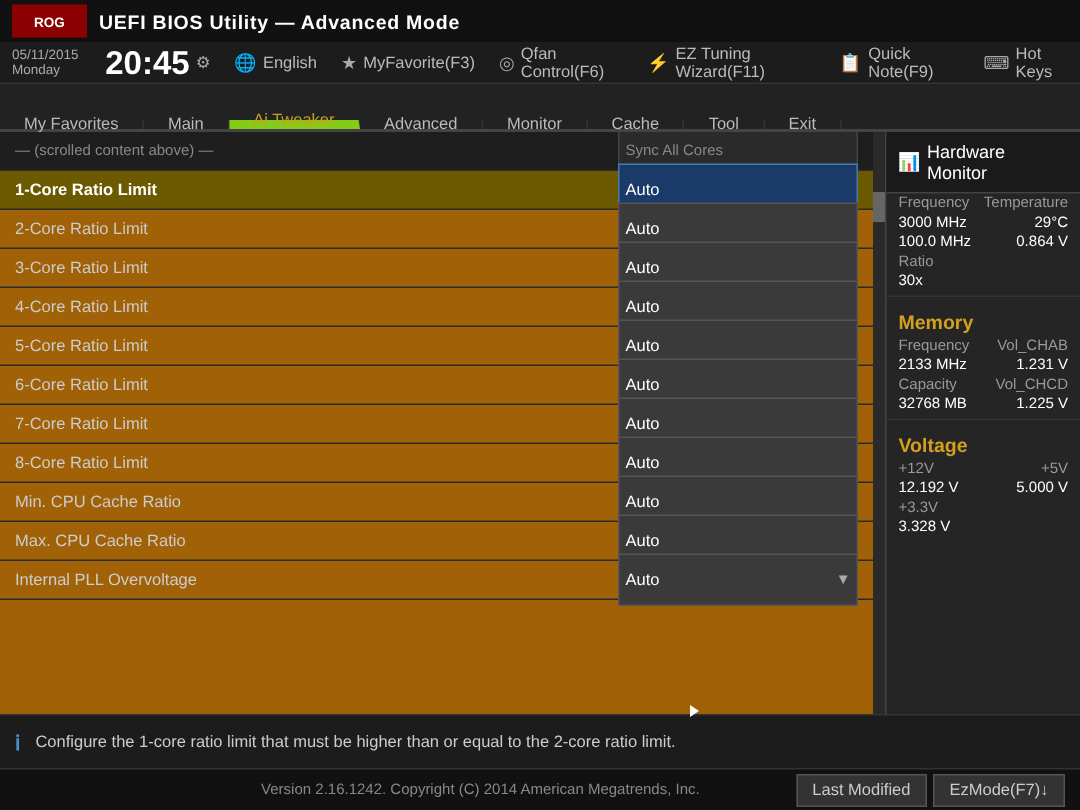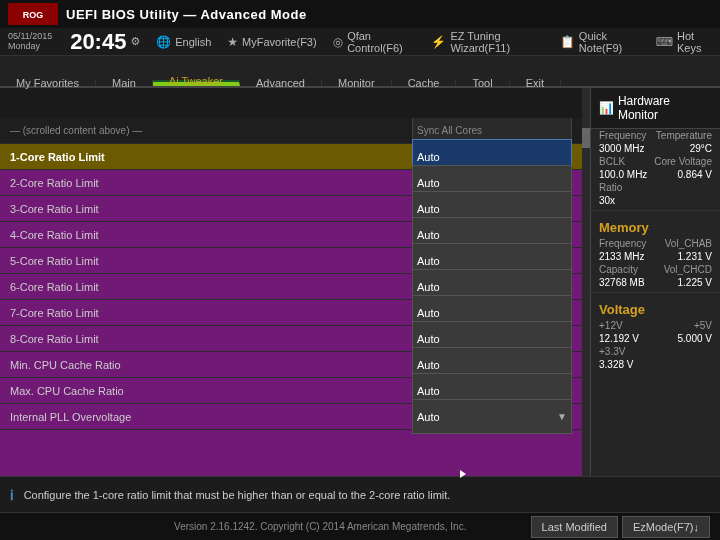--- a/index.html
+++ b/index.html
@@ -76,36 +76,35 @@
       display: flex;
       align-items: center;
       color: #bbb;
       font-size: 11px;
       cursor: pointer;
       border-right: 1px solid #333;
       margin-top: 24px;
     }
     .nav-item.active {
       color: #c8a020;
-      border-bottom: 4px solid #84cc16;
+      border-bottom: 6px solid #84cc16;
       background: #14532d;
     }
 
     
     #main-content {
       display: flex;
       height: calc(540px - 28px - 28px - 32px - 28px - 36px);
     }
 
     
     #left-panel {
       flex: 1;
       overflow: hidden;
-      background: #701a75;
-      margin-top: 30px;
+      background: #a16207;
     }
 
     .settings-row {
       display: flex;
       align-items: center;
       height: 26px;
       border-bottom: 1px solid #2a2a2a;
       padding: 0 10px;
     }
     .settings-row.highlighted {
@@ -422,24 +421,20 @@
 
     <div class="hw-row">
       <span class="hw-label">Frequency</span>
       <span class="hw-label">Temperature</span>
     </div>
     <div class="hw-row">
       <span class="hw-value">3000 MHz</span>
       <span class="hw-value">29°C</span>
     </div>
     <div class="hw-row">
-      <span class="hw-label">BCLK</span>
-      <span class="hw-label">Core Voltage</span>
-    </div>
-    <div class="hw-row">
       <span class="hw-value">100.0 MHz</span>
       <span class="hw-value">0.864 V</span>
     </div>
     <div class="hw-row">
       <span class="hw-label">Ratio</span>
       <span class="hw-label"></span>
     </div>
     <div class="hw-row">
       <span class="hw-value">30x</span>
       <span class="hw-value"></span>

